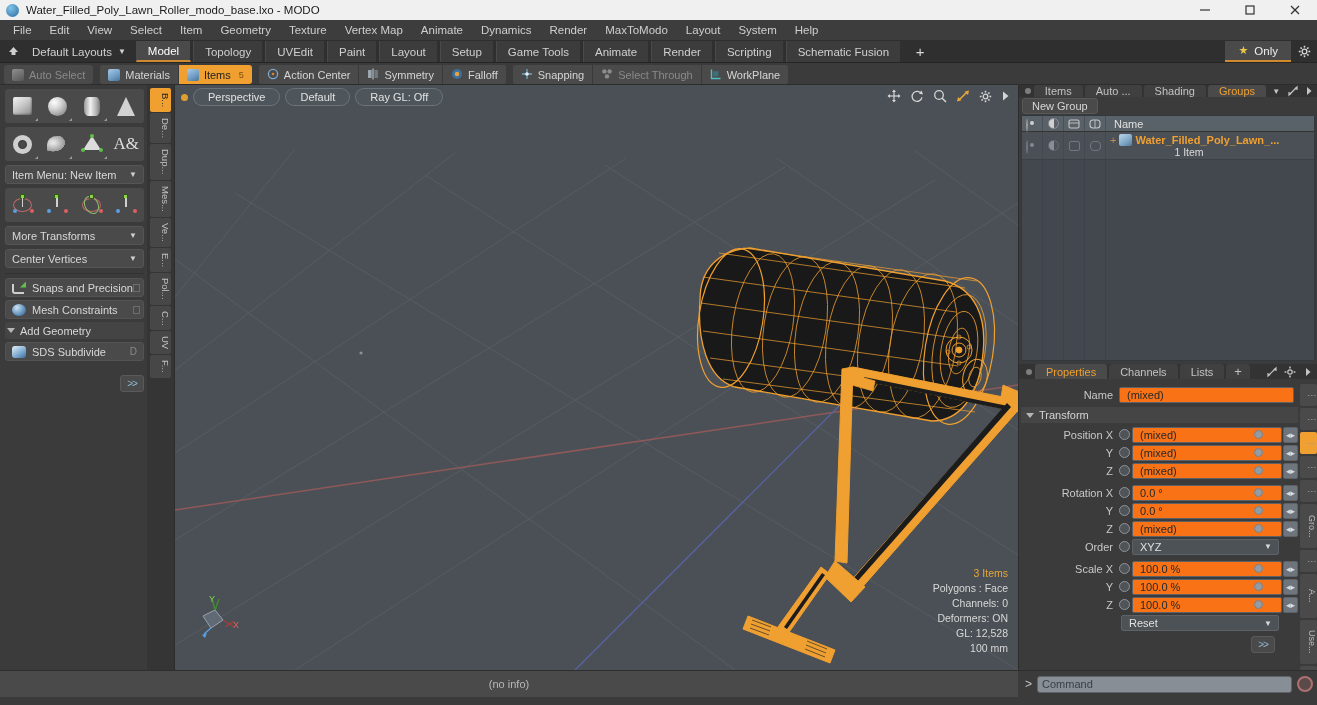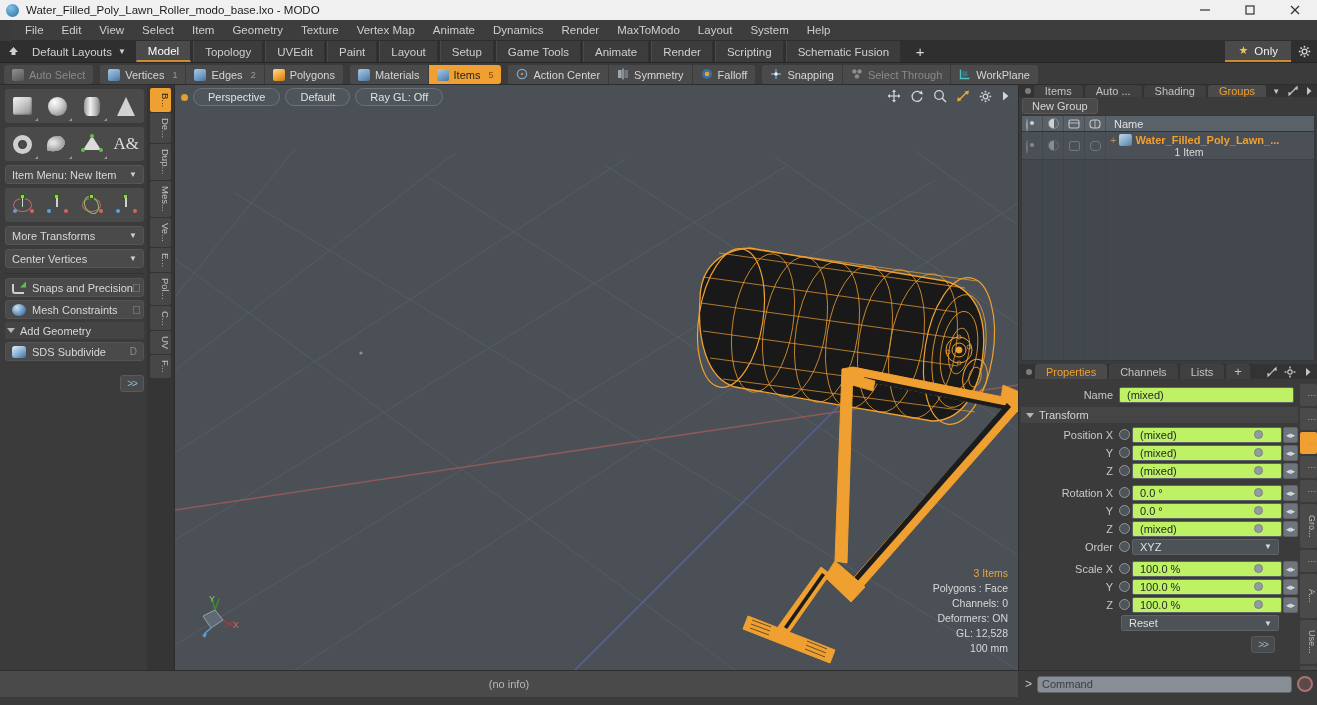--- a/index.html
+++ b/index.html
@@ -29,21 +29,20 @@
     width: 45px; height: 100%; display: flex;
     align-items: center; justify-content: center;
     font-size: 13px; color: #222;
   }
   .wbtn svg { display: block; }
   
   .menubar {
     height: 21px; background: #3d3d3d;
     display: flex; align-items: center; padding-left: 4px;
     border-bottom: 1px solid #2e2e2e;
-    margin-left: 12px;
   }
   .menubar .mi {
     padding: 0 9px; height: 100%; display: flex; align-items: center;
     color: #cfcfcf; font-size: 11.5px; white-space: nowrap;
   }
   
   .layoutbar {
     height: 22px; background: #2f2f2f; display: flex;
     align-items: stretch; border-bottom: 1px solid #252525;
   }
@@ -388,21 +387,21 @@
   .plabel {
     width: 98px; text-align: right; padding-right: 6px;
     color: #c8c8c8; font-size: 11px; white-space: nowrap;
   }
   .pradio {
     width: 11px; height: 11px; border-radius: 50%;
     background: #4f5459; border: 1px solid #8e949a; flex: 0 0 auto;
     margin-right: 2px;
   }
   .pfield {
-    flex: 1 1 auto; height: 16px; background: #bef264;
+    flex: 1 1 auto; height: 16px; background: #f97316;
     border: 1px solid #5c6268; border-radius: 2px;
     display: flex; align-items: center; padding-left: 7px;
     color: #23282c; font-size: 11px; position: relative;
   }
   .pfield.dark { background: #4d5257; color: #e0e0e0; }
   .pfield .dot-r {
     position: absolute; right: 18px; width: 9px; height: 9px;
     border-radius: 50%; background: #949ba2; border: 1px solid #7b8188;
   }
   .parrows {
@@ -552,36 +551,20 @@
         </svg>
     </div>
   </div>
 </div>
 
 <div class="modebar">
   <div class="mgroup">
     <div class="mbtn dim">
       <span class="cube-ico gray"></span>
       <span>Auto Select</span>
-    </div>
-  </div>
-  <div class="mgroup">
-    <div class="mbtn">
-      <span class="cube-ico blue"></span>
-      <span>Vertices</span>
-      <span class="num">1</span>
-    </div>
-    <div class="mbtn">
-      <span class="cube-ico blue"></span>
-      <span>Edges</span>
-      <span class="num">2</span>
-    </div>
-    <div class="mbtn">
-      <span class="cube-ico orange"></span>
-      <span>Polygons</span>
     </div>
   </div>
   <div class="mgroup">
     <div class="mbtn">
       <span class="cube-ico blue"></span>
       <span>Materials</span>
     </div>
     <div class="mbtn active">
       <span class="cube-ico blue"></span>
       <span>Items</span>

